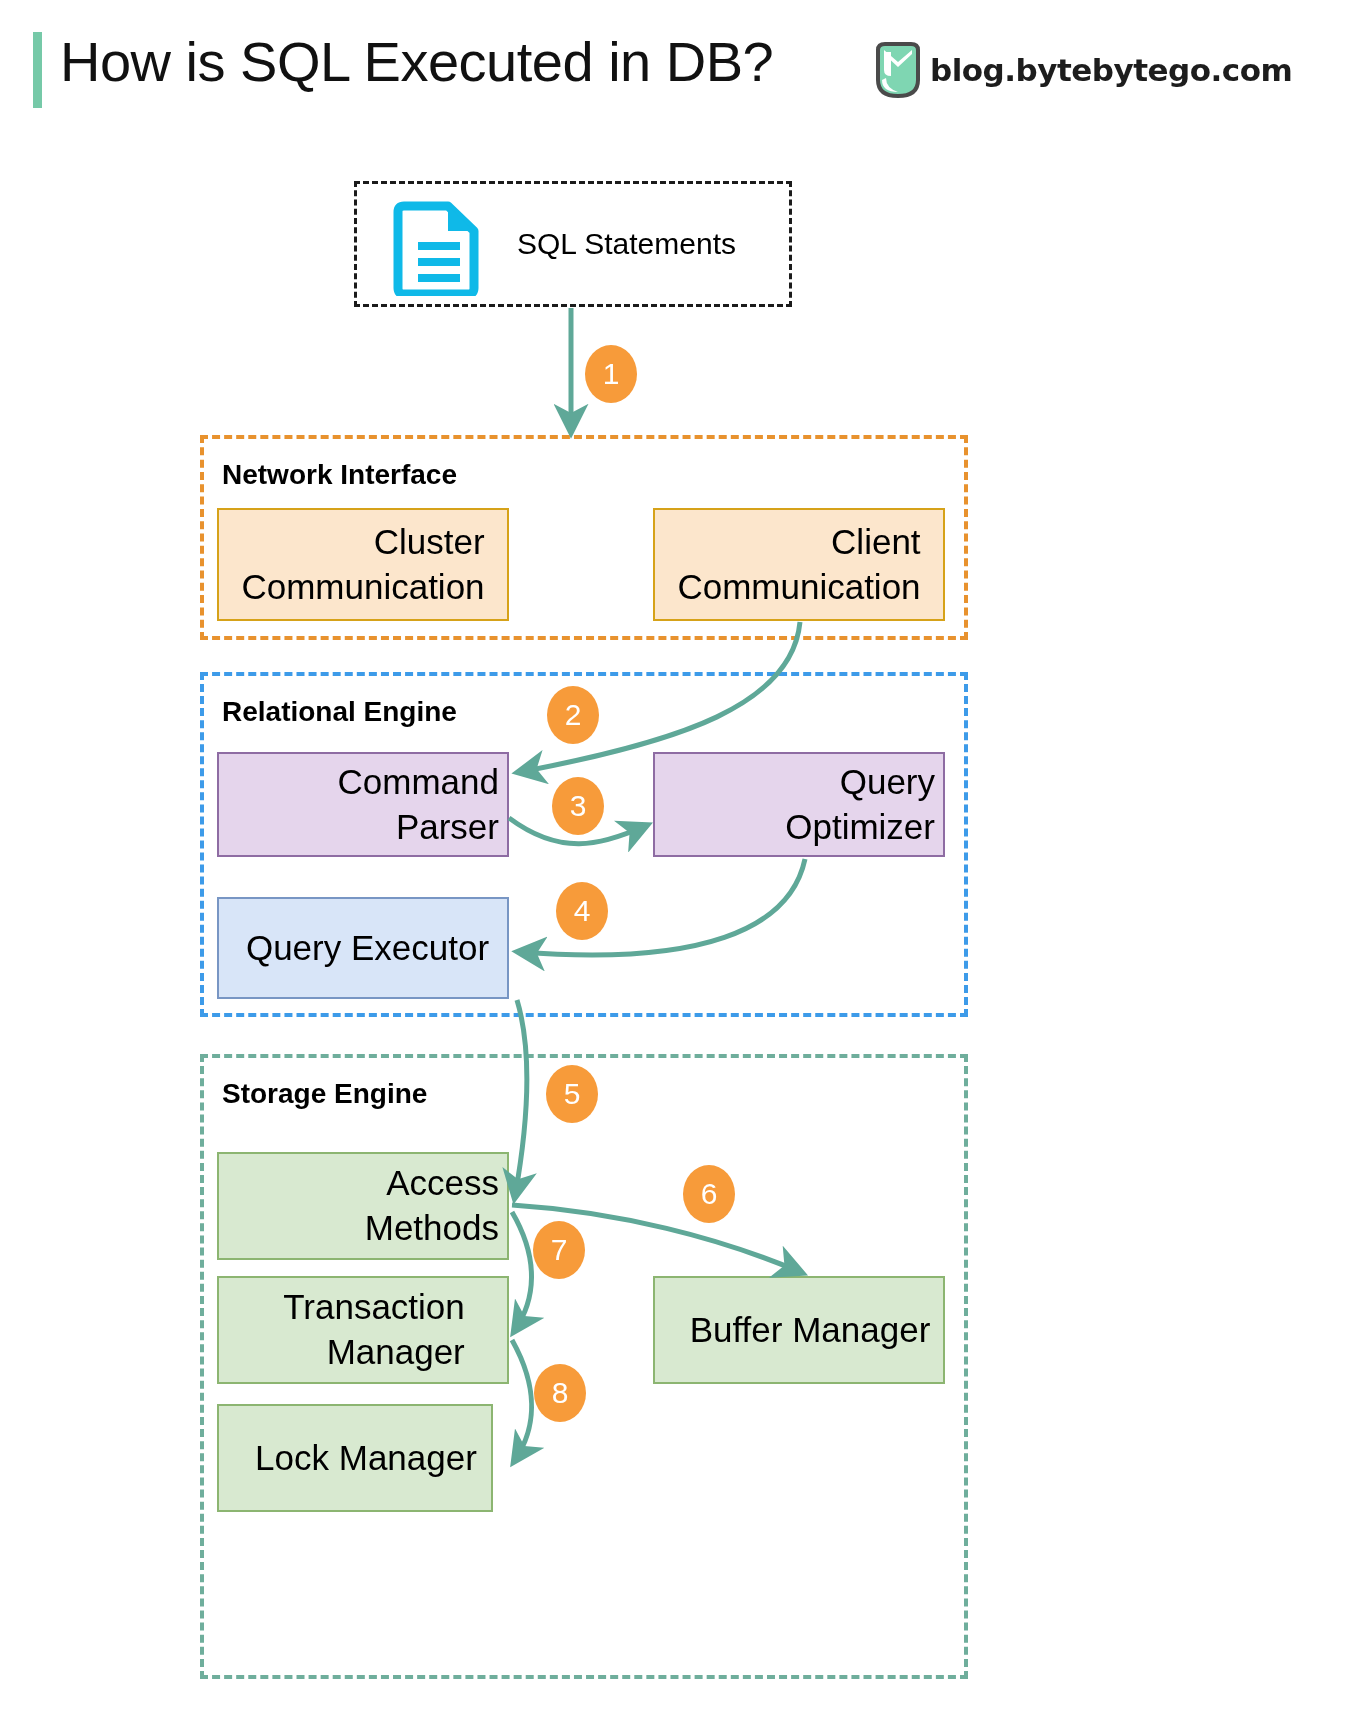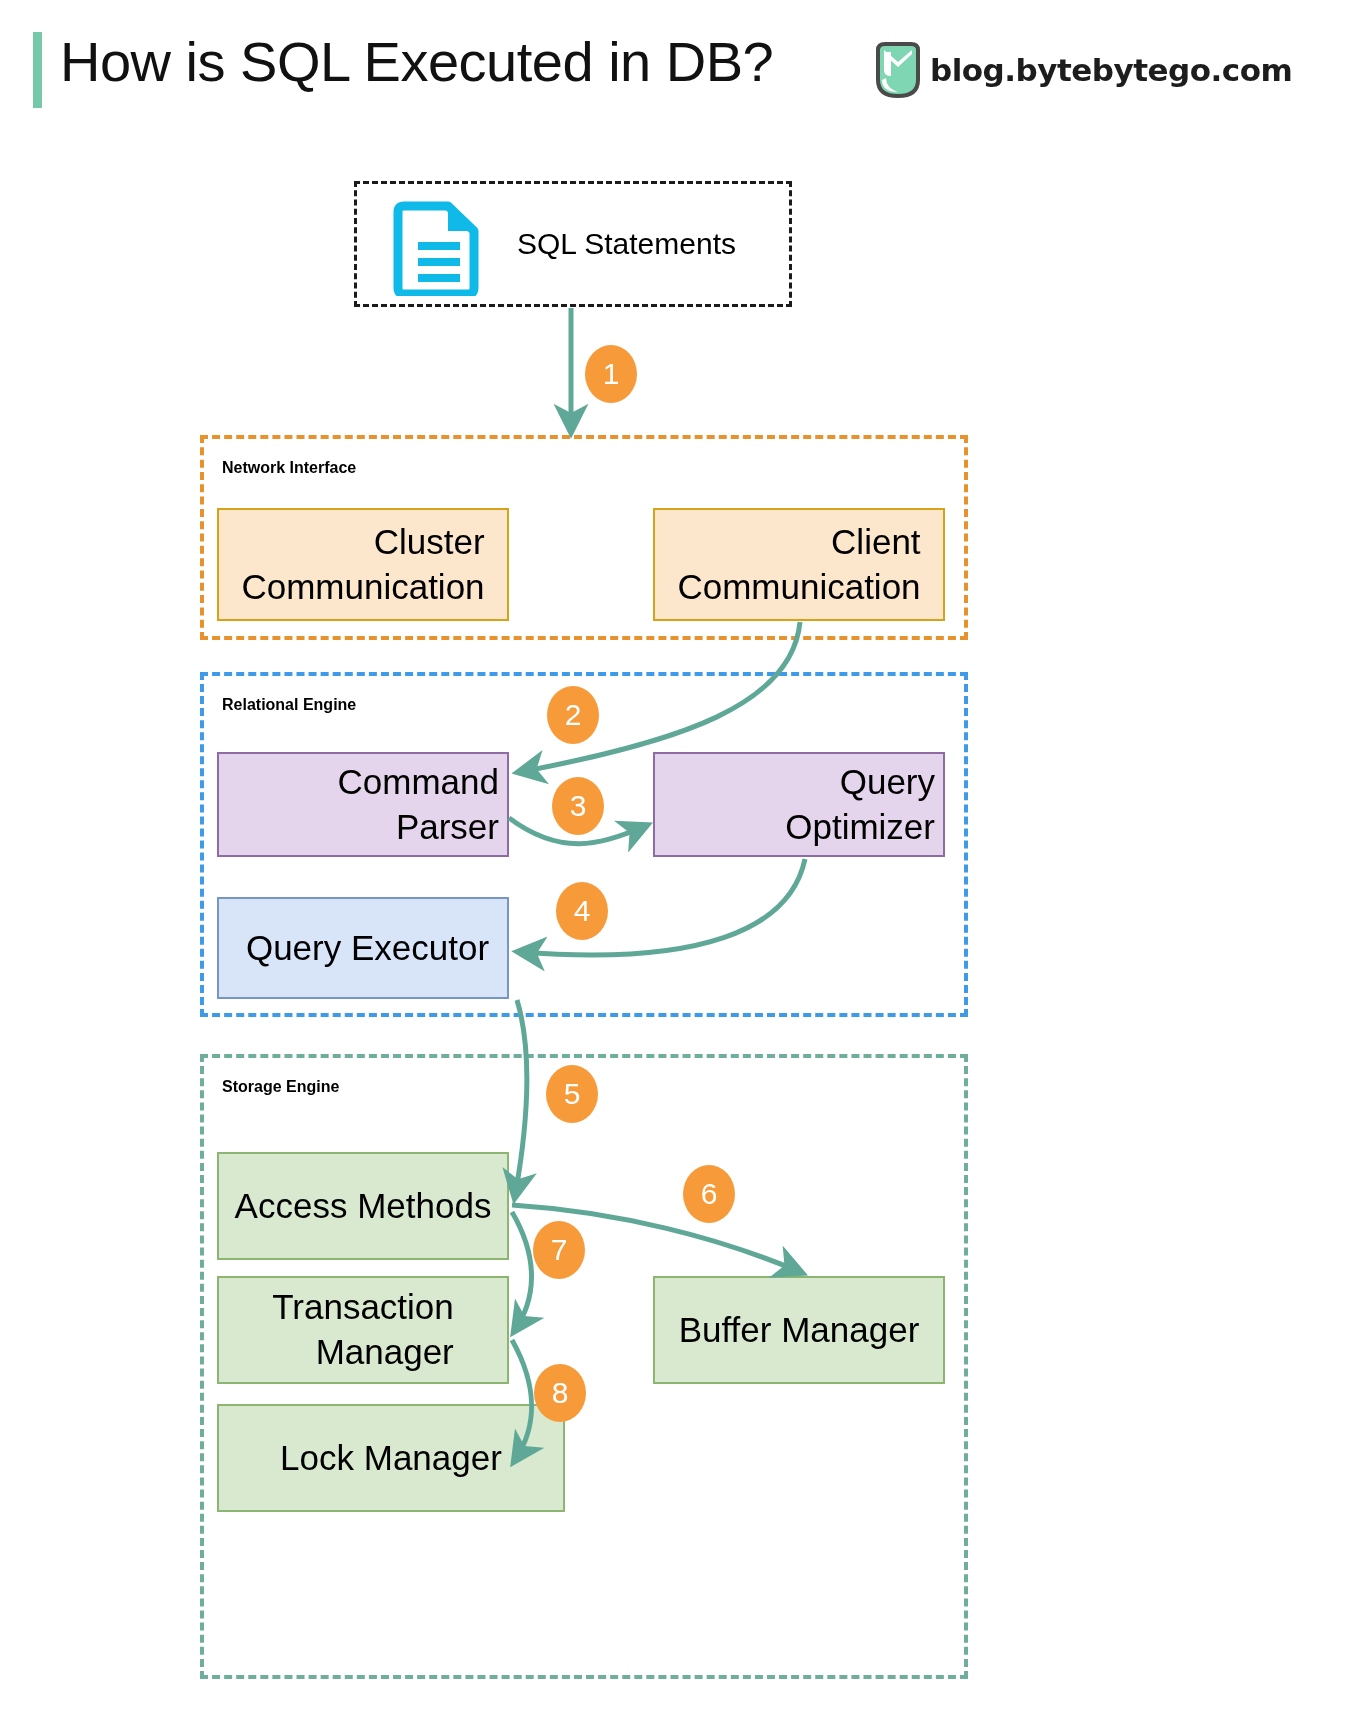--- a/index.html
+++ b/index.html
@@ -58,21 +58,21 @@
   }
 
   
   .group {
     position: absolute;
     box-sizing: border-box;
     background: transparent;
   }
   .group-title {
     position: absolute;
-    font-size: 16px;
+    font-size: 28px;
     font-weight: 700;
     color: #000000;
     white-space: nowrap;
   }
 
   #grp-network {
     left: 200px; top: 435px;
     width: 768px; height: 205px;
     border: 4px dashed #E8922E;
   }
@@ -102,30 +102,30 @@
     color: #000000;
     line-height: 1.28;
     border-width: 2px;
     border-style: solid;
   }
   .node .lbl { display: block; white-space: pre-line; padding: 0 8px; }
 
   .n-orange { background: #FCE6CC; border-color: #D6A219; }
   .n-purple { background: #E5D5EC; border-color: #8E6CA3; padding-left: 36px; }
   .n-blue   { background: #D8E5F8; border-color: #7896C4; padding-left: 9px; }
-  .n-green  { background: #D8E9D0; border-color: #8CB571; }
+  .n-green  { background: #D8E9D0; border-color: #8CB571; padding-left: 22px; }
 
   #node-cluster  { left: 217px; top: 508px;  width: 292px; height: 113px; }
   #node-client   { left: 653px; top: 508px;  width: 292px; height: 113px; }
   #node-parser   { left: 217px; top: 752px;  width: 292px; height: 105px; }
   #node-optimizer{ left: 653px; top: 752px;  width: 292px; height: 105px; }
   #node-executor { left: 217px; top: 897px;  width: 292px; height: 102px; }
   #node-access   { left: 217px; top: 1152px; width: 292px; height: 108px; }
   #node-txn      { left: 217px; top: 1276px; width: 292px; height: 108px; }
-  #node-lock     { left: 217px; top: 1404px; width: 348px; height: 108px; }
+  #node-lock     { left: 217px; top: 1404px; width: 276px; height: 108px; }
   #node-buffer   { left: 653px; top: 1276px; width: 292px; height: 108px; }
 
   
   #src-box {
     position: absolute;
     left: 354px; top: 181px;
     width: 438px; height: 126px;
     box-sizing: border-box;
     border: 3px dashed #1b1b1b;
     display: flex;

